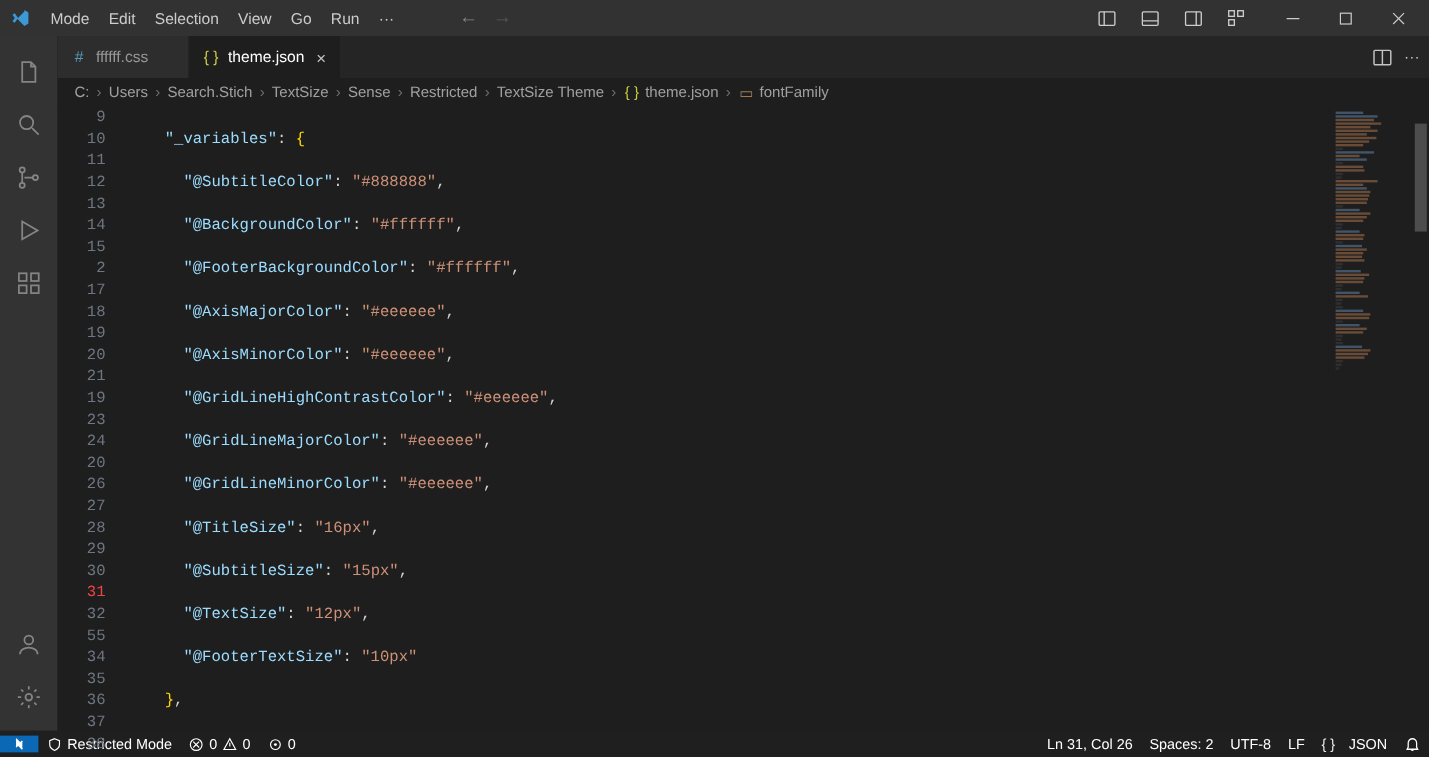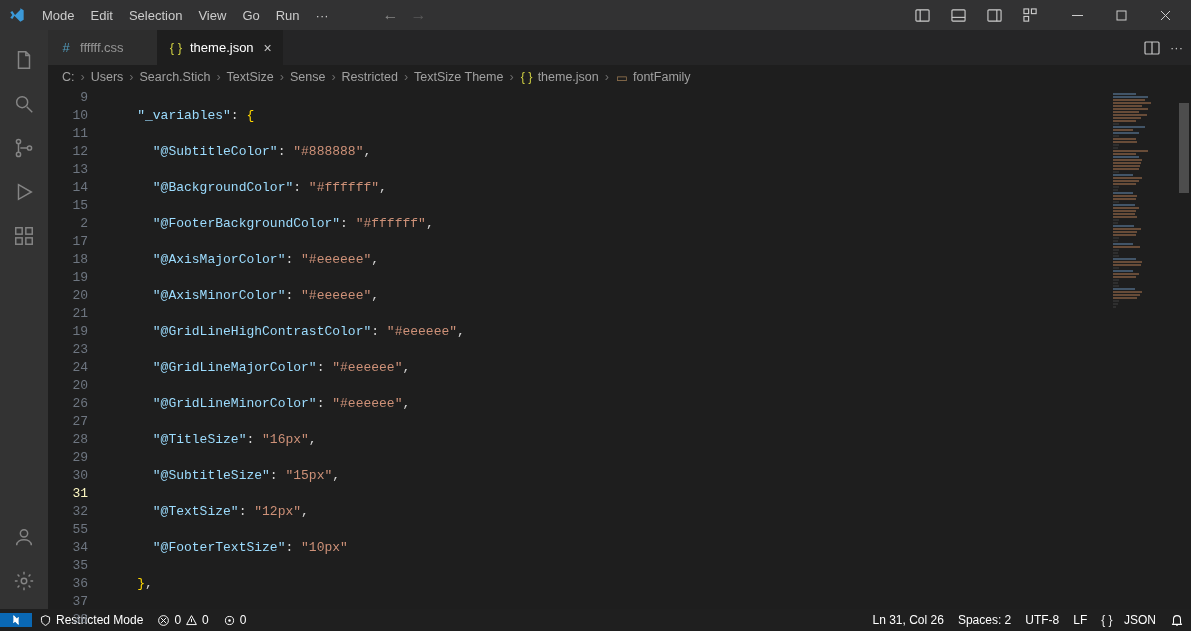--- a/index.html
+++ b/index.html
@@ -158,21 +158,21 @@
   padding-right: 18px;
   text-align: right;
   color: #6e7681;
   font-family: Consolas, "Courier New", monospace;
   font-size: 13px;
   line-height: 18px;
   padding-top: 0;
   flex-shrink: 0;
 }
 .gutter .ln { height: 18px; }
-.gutter .ln.current { color: #fef9c3; }
+.gutter .ln.current { color: #ef4444; }
 .code-area {
   flex: 1;
   font-family: Consolas, "Courier New", monospace;
   font-size: 13px;
   line-height: 18px;
   white-space: pre;
   position: relative;
   color: #d4d4d4;
   overflow: hidden;
 }

